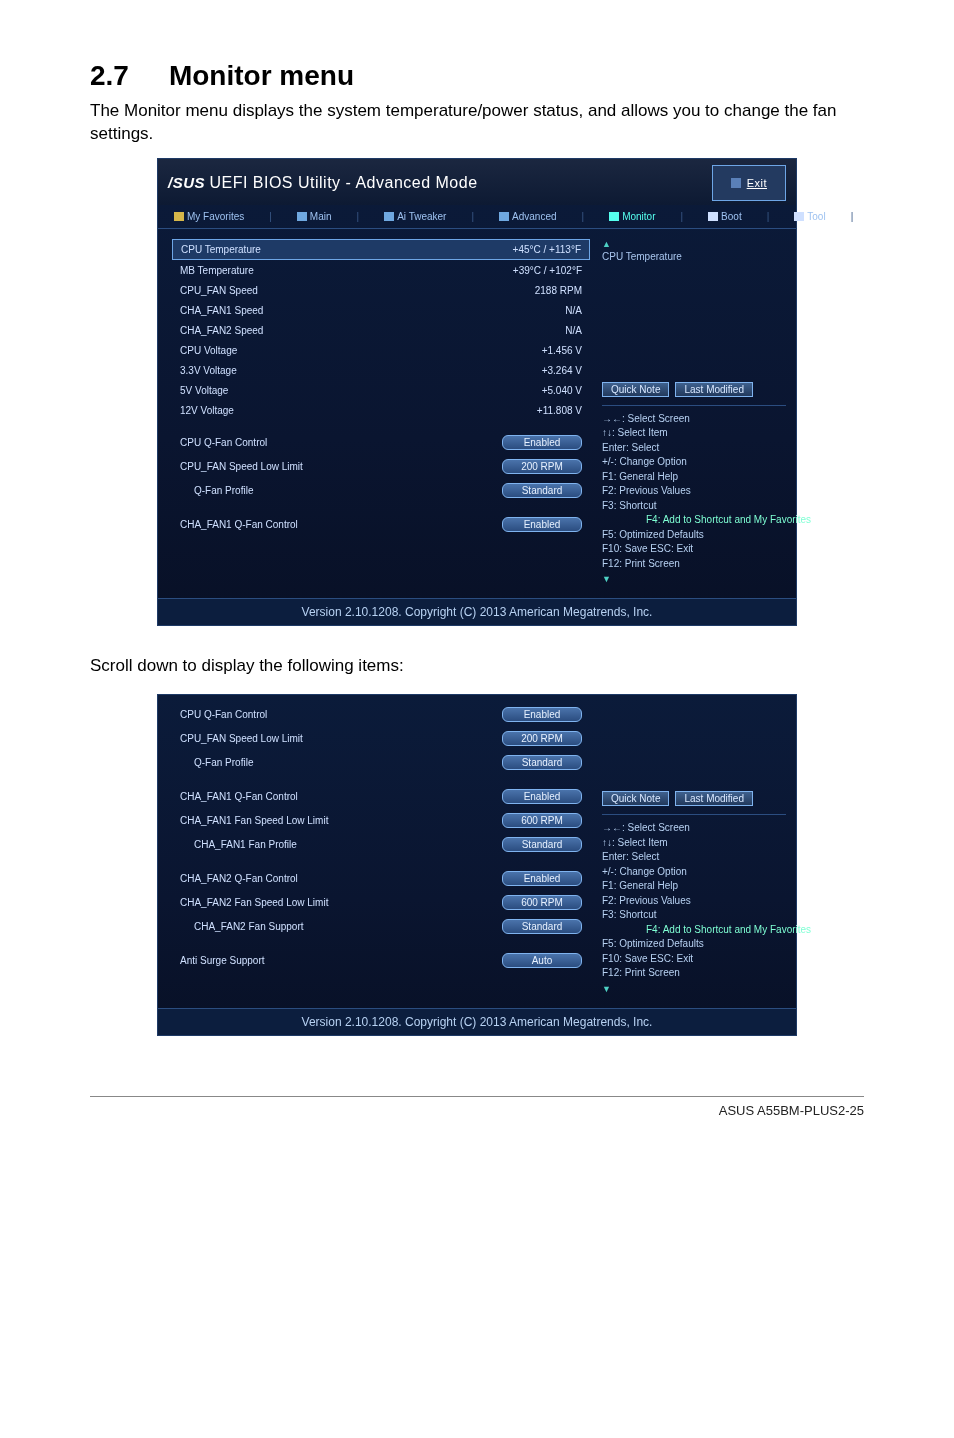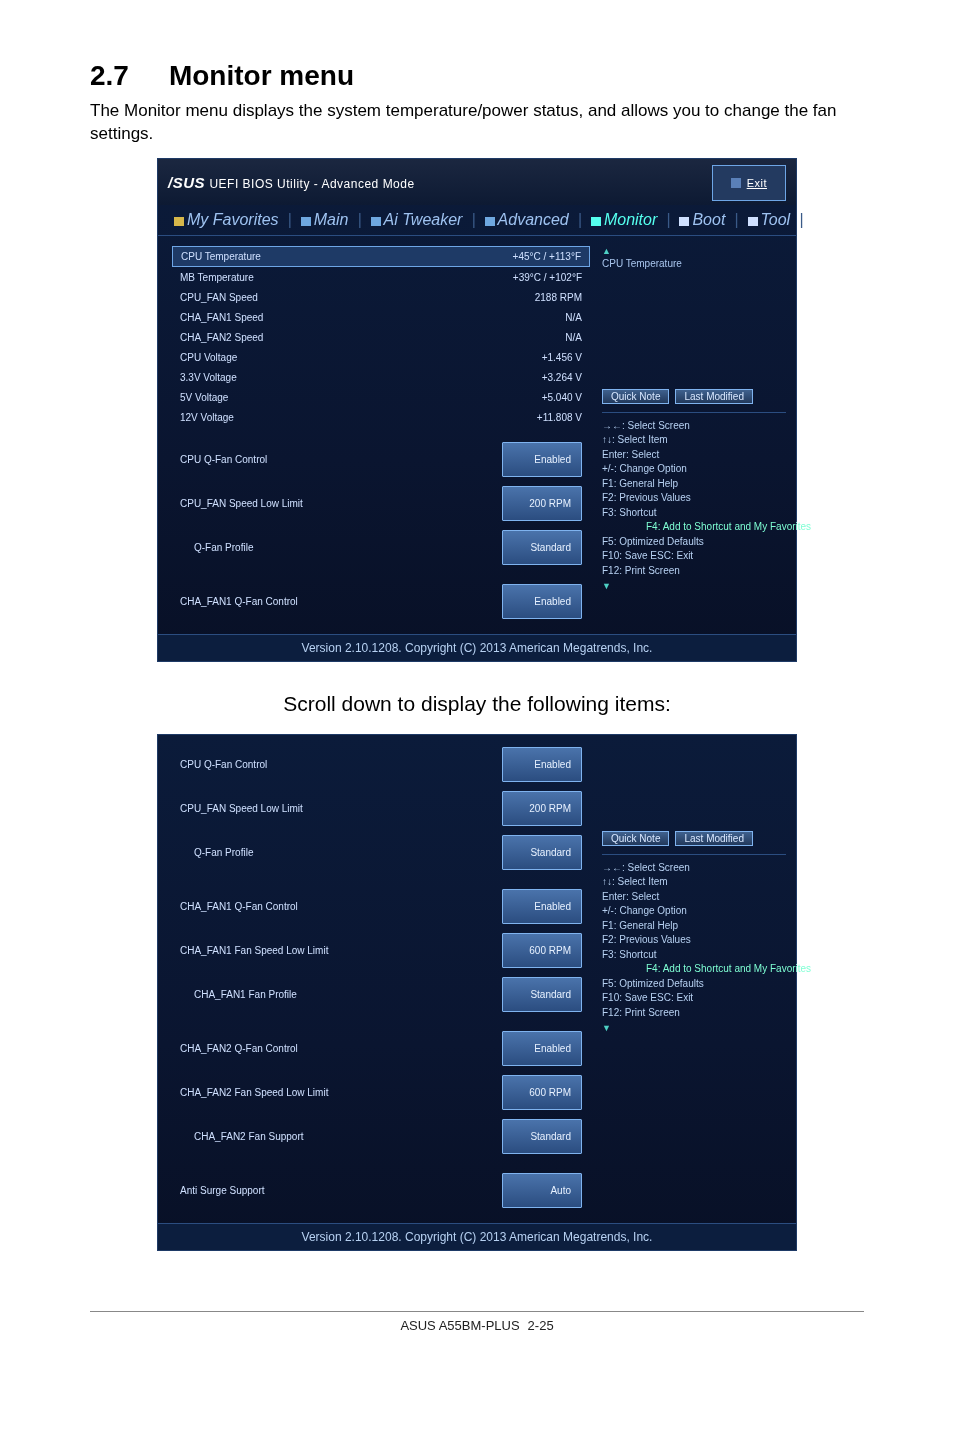--- a/index.html
+++ b/index.html
@@ -25,32 +25,31 @@
   }
   .bios-titlebar {
     display: flex; justify-content: space-between; align-items: center;
     background: linear-gradient(#1b2740, #0d1a33);
     padding: 6px 10px 4px 10px;
     color: #fff;
     font-size: 14px;
     letter-spacing: 0.5px;
   }
   .bios-titlebar .brand { font-weight: bold; font-style: italic; font-family: Arial; font-size:15px;}
-  .bios-titlebar .title { font-weight: normal; font-size: 12px; }
+  .bios-titlebar .title { font-weight: normal; font-size: 16px; }
   .bios-titlebar .exit {
     background: #233a60; border: 1px solid #6ea6e6; padding: 11px 18px; font-size: 11px;
     display: flex; align-items: center; gap: 6px; text-decoration: underline;
   }
   .bios-titlebar .exit::before { content: ""; width:10px; height:10px; background:#5a80b8; display:inline-block; }
   .bios-tabs {
-    display: flex; gap: 1px; padding: 0 10px;
+    display: flex; gap: 17px; padding: 0 10px;
     border-bottom: 1px solid #2b4d80;
-    font-size: 16px;
+    font-size: 10px;
     color: #9ec2f0;
-    font-style: italic;
   }
   .bios-tabs .tab { padding: 6px 6px; white-space: nowrap; }
   .bios-tabs .sep { color:#3a5a88; padding:6px 2px;}
   .bios-tabs .tab.active { color:#55ffee; }
   .bios-tabs .ico { display:inline-block; width:10px; height:9px; margin-right:3px; vertical-align:-1px;}
   .ico-star{background:#d6b74a;}
   .ico-list{background:#6fa8e0;}
   .ico-chip{background:#6fa8e0;}
   .ico-adv{background:#6fa8e0;}
   .ico-mon{background:#55ffee;}
@@ -63,49 +62,49 @@
   .bios-right .scrollmark{ color:#4ed0c4; font-size:9px; margin-bottom:2px;}
   .row {
     display: flex; justify-content: space-between; align-items: center;
     padding: 4px 8px 4px 8px;
     margin-bottom: 1px;
     color: #cfe0ff;
   }
   .row.hl { background:#1e3a66; border:1px solid #6ea6e6; }
   .row .val-plain { color:#cfe0ff; }
   .pill {
-    min-width: 80px; text-align:right;
+    min-width: 80px; text-align:center;
     background: linear-gradient(#4a73ab,#2b4d80);
-    border:1px solid #7fb3ef; padding:11px 10px; border-radius:1px;
+    border:1px solid #7fb3ef; padding:1px 10px; border-radius:6px;
     color:#e7f1ff;
   }
   .spacer { height:10px; }
   .btn-small {
     background: linear-gradient(#3f618e,#22395c); border:1px solid #7fb3ef;
     padding:1px 8px; color:#d9e8ff;
   }
   .right-row{ display:flex; gap:6px; margin-bottom:8px;}
   .help-block { border-top:1px solid #2b4d80; padding-top:6px; line-height:1.45; color:#b7d1f2;}
   .help-block div{ white-space:nowrap;}
   .help-block .hot{ color:#7fffd4;margin-left:44px;}
   .bios-footer{
     text-align:center; padding:6px 0; font-size:12px; color:#b7d1f2;
     border-top:1px solid #2b4d80; background:#0c1e3e;
   }
   .indent .label{ padding-left:14px;}
 
-  .midtext { font-size:21px; margin: 30px 0 18px 0; text-align: center; }
+  .midtext { font-size:17px; margin: 30px 0 18px 0; }
 
   .bios2 .bios-body{ min-height:auto;}
   .bios2 .bios-left{ padding-top:8px;}
   .bios2 .bios-right{ padding-top:96px;}
 
   .page-footer{
     border-top:1px solid #888; margin-top:60px; padding-top:6px;
-    display:flex; justify-content:center; font-size:13px; color:#222;gap:8px;
+    display:flex; justify-content:flex-end; font-size:13px; color:#222;
   }
 </style>
 </head>
 <body>
 
 <h1>
   <span class="num">2.7</span>
   <span>Monitor menu</span>
 </h1>
 <p class="intro">The Monitor menu displays the system temperature/power status, and allows you to change the fan settings.</p>

